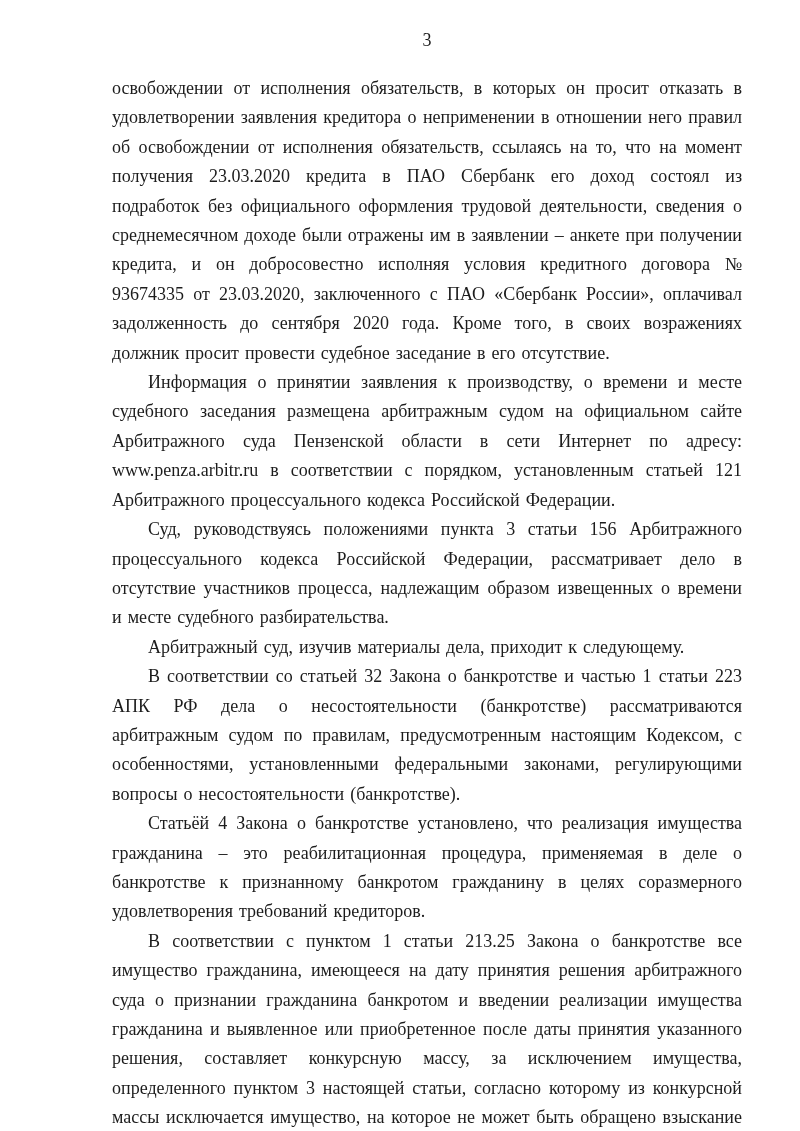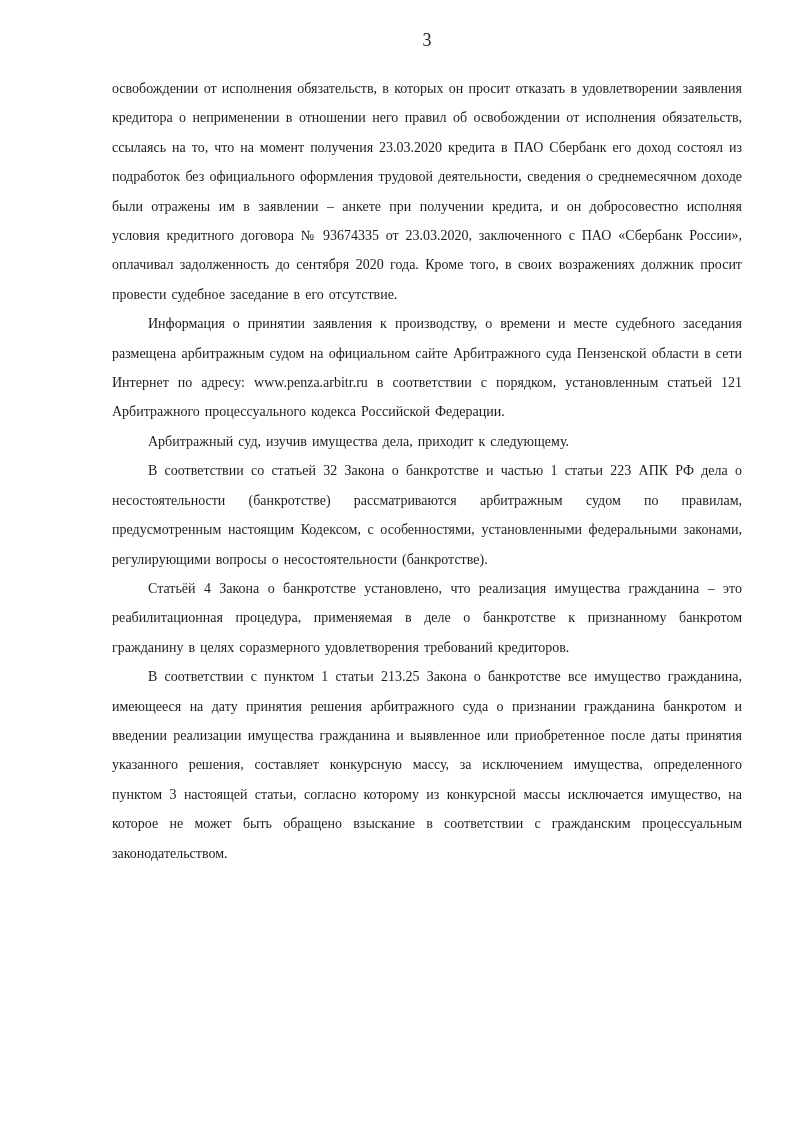--- a/index.html
+++ b/index.html
@@ -26,38 +26,39 @@
     text-align: center;
     font-size: 18px;
     line-height: 20px;
     margin: 0 0 24px 0;
   }
   .text-block {
     width: 630px;
   }
   .para {
     margin: 0;
-    font-size: 14px;
+    font-size: 18px;
     line-height: 29.4px;
     text-align: justify;
     text-align-last: left;
     word-spacing: 1.5px;
   }
   .para.indent {
     text-indent: 36px;
     font-family: Liberation Serif, serif;
   }
 </style>
 </head>
 <body>
 
 <div class="page">
   <div class="page-number">3</div>
 
   <div class="text-block">
     <p class="para">освобождении от исполнения обязательств, в которых он просит отказать в удовлетворении заявления кредитора о неприменении в отношении него правил об освобождении от исполнения обязательств, ссылаясь на то, что на момент получения 23.03.2020 кредита в ПАО Сбербанк его доход состоял из подработок без официального оформления трудовой деятельности, сведения о среднемесячном доходе были отражены им в заявлении – анкете при получении кредита, и он добросовестно исполняя условия кредитного договора № 93674335 от 23.03.2020, заключенного с ПАО «Сбербанк России», оплачивал задолженность до сентября 2020 года. Кроме того, в своих возражениях должник просит провести судебное заседание в его отсутствие.</p>
     <p class="para indent">Информация о принятии заявления к производству, о времени и месте судебного заседания размещена арбитражным судом на официальном сайте Арбитражного суда Пензенской области в сети Интернет по адресу: www.penza.arbitr.ru в соответствии с порядком, установленным статьей 121 Арбитражного процессуального кодекса Российской Федерации.</p>
-    <p class="para indent">Арбитражный суд, изучив имущества дела, приходит к следующему.</p>
+    <p class="para indent">Суд, руководствуясь положениями пункта 3 статьи 156 Арбитражного процессуального кодекса Российской Федерации, рассматривает дело в отсутствие участников процесса, надлежащим образом извещенных о времени и месте судебного разбирательства.</p>
+    <p class="para indent">Арбитражный суд, изучив материалы дела, приходит к следующему.</p>
     <p class="para indent">В соответствии со статьей 32 Закона о банкротстве и частью 1 статьи 223 АПК РФ дела о несостоятельности (банкротстве) рассматриваются арбитражным судом по правилам, предусмотренным настоящим Кодексом, с особенностями, установленными федеральными законами, регулирующими вопросы о несостоятельности (банкротстве).</p>
     <p class="para indent">Статьёй 4 Закона о банкротстве установлено, что реализация имущества гражданина – это реабилитационная процедура, применяемая в деле о банкротстве к признанному банкротом гражданину в целях соразмерного удовлетворения требований кредиторов.</p>
     <p class="para indent">В соответствии с пунктом 1 статьи 213.25 Закона о банкротстве все имущество гражданина, имеющееся на дату принятия решения арбитражного суда о признании гражданина банкротом и введении реализации имущества гражданина и выявленное или приобретенное после даты принятия указанного решения, составляет конкурсную массу, за исключением имущества, определенного пунктом 3 настоящей статьи, согласно которому из конкурсной массы исключается имущество, на которое не может быть обращено взыскание в соответствии с гражданским процессуальным законодательством.</p>
   </div>
 </div>
 
 </body></html>

